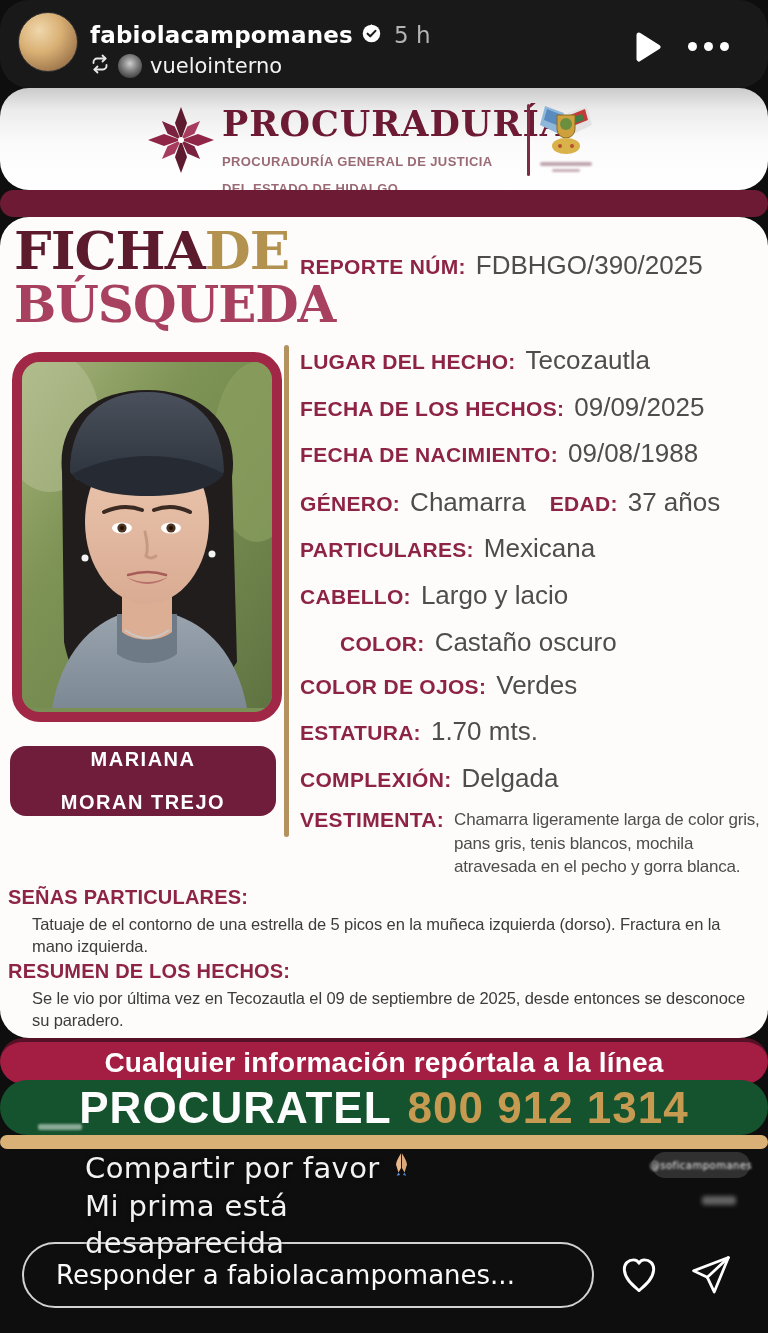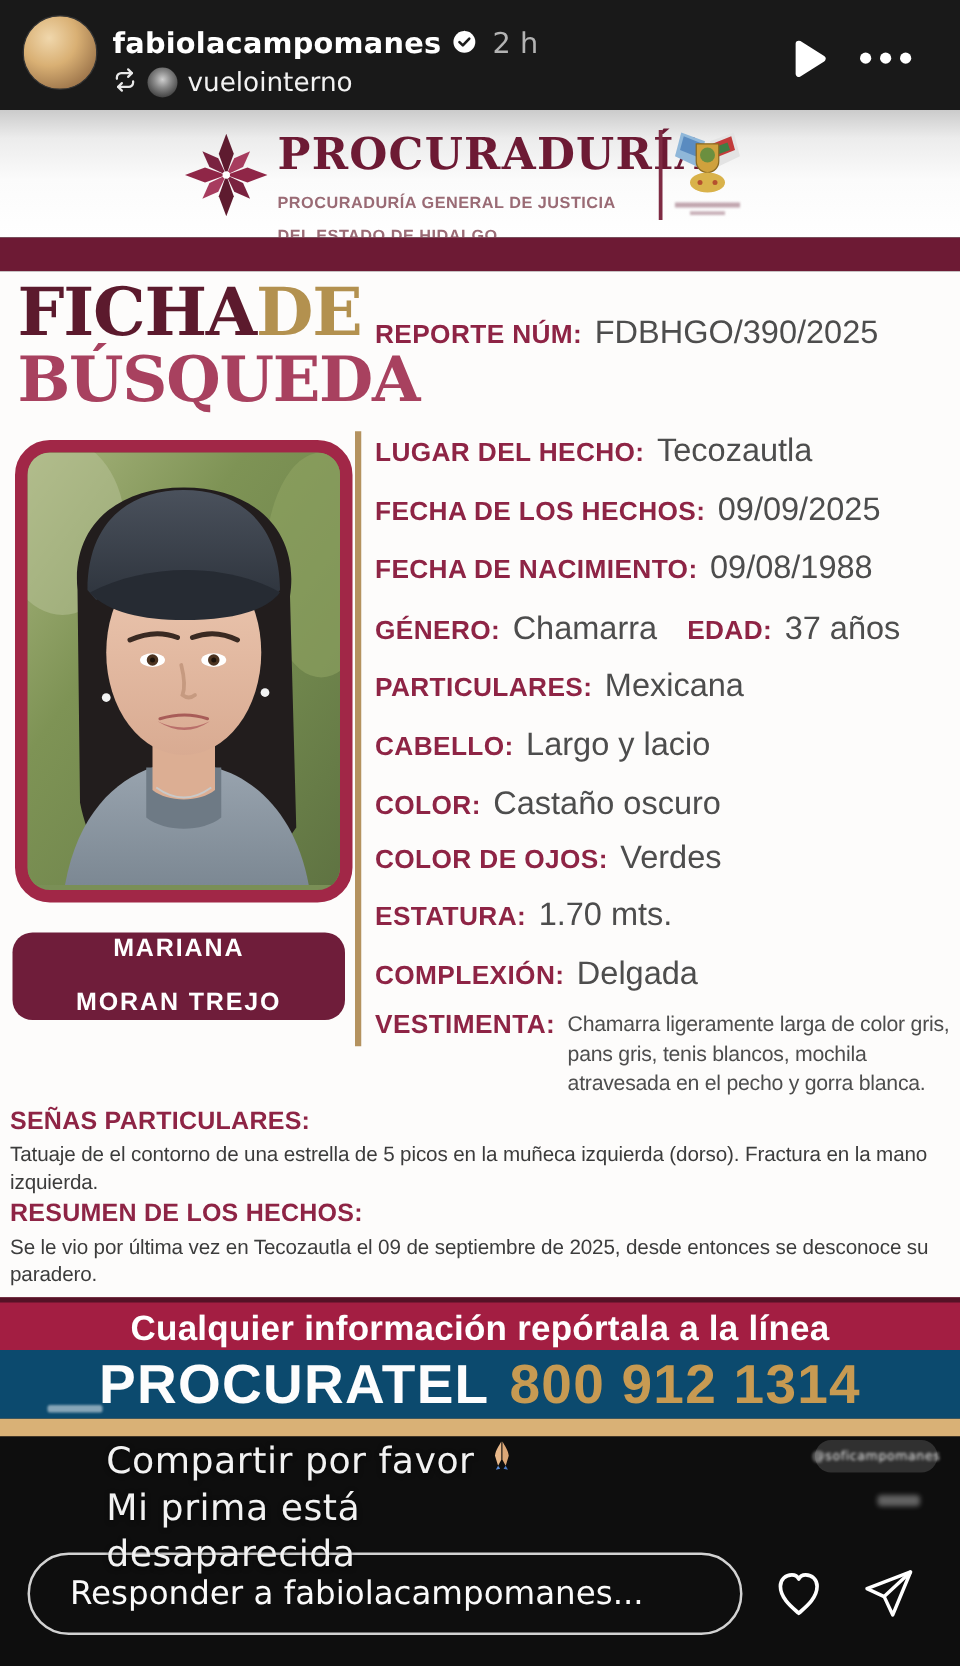--- a/index.html
+++ b/index.html
@@ -1,18 +1,18 @@
 <!DOCTYPE html>
 <html><head>
 <meta charset="utf-8">
 <style>
   html,body{margin:0;padding:0;background:#000;}
   .page{position:relative;width:768px;height:1333px;overflow:hidden;background:#0e0e0e;
         font-family:"DejaVu Sans",sans-serif;}
-  .abs{position:absolute;}
+  .abs{position:absolute;border-radius:29px;}
 
   
   .topbar{left:0;top:0;width:768px;height:88px;background:#191919;}
   .avatar{left:18px;top:12px;width:58px;height:58px;border-radius:50%;
           background:radial-gradient(circle at 35% 30%,#f0d7ac 0%,#d9b074 40%,#9c744a 80%,#6b4d2f 100%);
           border:1px solid #333;}
   .uname-row{left:90px;top:22px;display:flex;align-items:center;gap:8px;}
   .uname{color:#fff;font-weight:bold;font-size:23px;letter-spacing:.2px;}
   .tstamp{color:#b3b3b3;font-size:23px;margin-left:4px;}
   .repost-row{left:90px;top:54px;display:flex;gap:8px;}
@@ -50,27 +50,27 @@
 
   .frow{left:300px;display:flex;align-items:baseline;gap:10px;white-space:nowrap;
       font-family:"Liberation Sans",sans-serif;}
   .flabel{color:#8e2445;font-weight:bold;font-size:21px;letter-spacing:.3px;}
   .fvalue{color:#4d4d4d;font-size:26px;}
   .frow-wrap{white-space:normal;align-items:flex-start;}
   .fvalue-block{color:#4d4d4d;font-size:17px;line-height:23.5px;width:322px;letter-spacing:-.2px;}
 
   .section{left:8px;width:750px;font-family:"Liberation Sans",sans-serif;}
   .sec-head{color:#8e2445;font-weight:bold;font-size:20px;letter-spacing:.2px;margin-bottom:4px;}
-  .sec-body{color:#3c3c3c;font-size:16.5px;line-height:22px;letter-spacing:-.1px;}
+  .sec-body{color:#3c3c3c;font-size:16.5px;line-height:22px;letter-spacing:-.1px;margin-left:24px;}
 
   .band-crimson{left:0;top:1038px;width:768px;height:42px;background:#a31e42;
       border-top:4px solid #551226;display:flex;align-items:center;justify-content:center;}
   .band-crimson-text{color:#fff;font-weight:bold;font-size:28px;letter-spacing:.2px;
       font-family:"Liberation Sans",sans-serif;}
-  .band-dark{left:0;top:1080px;width:768px;height:55px;background:#0c4a6e;
+  .band-dark{left:0;top:1080px;width:768px;height:55px;background:#14532d;
       display:flex;align-items:center;justify-content:center;gap:16px;}
   .procuratel{color:#fdfdfd;font-weight:bold;font-size:44px;letter-spacing:1px;
       font-family:"Liberation Sans",sans-serif;}
   .phone{color:#c79a52;font-weight:bold;font-size:44px;letter-spacing:1px;
       font-family:"Liberation Sans",sans-serif;}
   .gold-strip{left:0;top:1135px;width:768px;height:14px;background:#d9b176;}
   .watermark{left:38px;top:1124px;width:44px;height:6px;background:rgba(255,255,255,.5);
       filter:blur(1px);border-radius:2px;}
   .coat-caption{left:540px;top:162px;width:52px;height:4px;background:rgba(120,60,80,.45);
       filter:blur(1px);}
@@ -102,21 +102,21 @@
     <div class="abs avatar"></div>
     <div class="abs uname-row">
       <span class="uname">fabiolacampomanes</span>
       <span>
         <svg width="21" height="21" viewBox="0 0 24 24">
           <circle cx="12" cy="12" r="10" fill="#fff"></circle>
           <path d="M12 1.5 l2 2.6 3.2-.6.6 3.2 2.6 2-1.9 2.3 1.9 2.3-2.6 2-.6 3.2-3.2-.6-2 2.6-2-2.6-3.2.6-.6-3.2-2.6-2 1.9-2.3L3.6 8.7l2.6-2 .6-3.2 3.2.6z" fill="#fff"></path>
           <polyline points="7.5,12.2 10.6,15.2 16.5,9" fill="none" stroke="#1c1c1c" stroke-width="2.4" stroke-linecap="round" stroke-linejoin="round"></polyline>
         </svg>
       </span>
-      <span class="tstamp">2 h</span>
+      <span class="tstamp">5 h</span>
     </div>
     <div class="abs repost-row">
       <span>
         <svg width="20" height="20" viewBox="0 0 20 20" fill="none" stroke="#e8e8e8" stroke-width="1.8" stroke-linecap="round" stroke-linejoin="round">
           <path d="M12.5 1.5 l3 3 -3 3"></path>
           <path d="M15.5 4.5 H7 a3.5 3.5 0 0 0 -3.5 3.5 v1"></path>
           <path d="M7.5 18.5 l-3 -3 3 -3"></path>
           <path d="M4.5 15.5 H13 a3.5 3.5 0 0 0 3.5 -3.5 v-1"></path>
         </svg>
       </span>
@@ -282,21 +282,21 @@
     <span class="fvalue">37 años</span>
   </div>
   <div class="abs frow" style="top:533px;">
     <span class="flabel">PARTICULARES:</span>
     <span class="fvalue">Mexicana</span>
   </div>
   <div class="abs frow" style="top:580px;">
     <span class="flabel">CABELLO:</span>
     <span class="fvalue">Largo y lacio</span>
   </div>
-  <div class="abs frow" style="top:627px;">
+  <div class="abs frow" style="top:627px;margin-left:40px;">
     <span class="flabel">COLOR:</span>
     <span class="fvalue">Castaño oscuro</span>
   </div>
   <div class="abs frow" style="top:670px;">
     <span class="flabel">COLOR DE OJOS:</span>
     <span class="fvalue">Verdes</span>
   </div>
   <div class="abs frow" style="top:716px;">
     <span class="flabel">ESTATURA:</span>
     <span class="fvalue">1.70 mts.</span>

